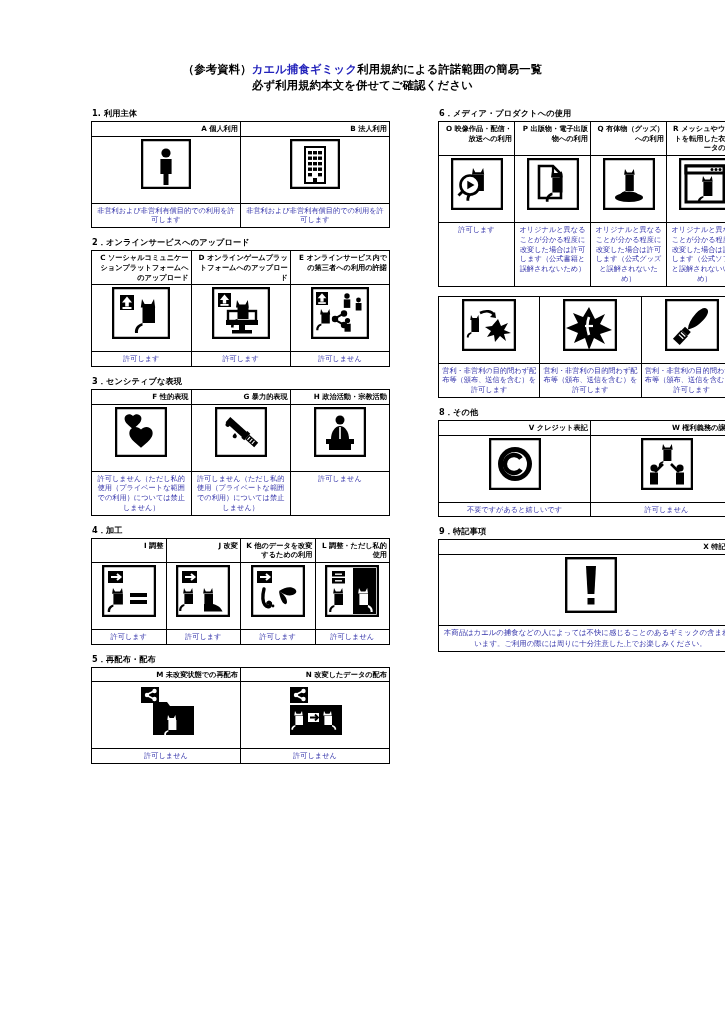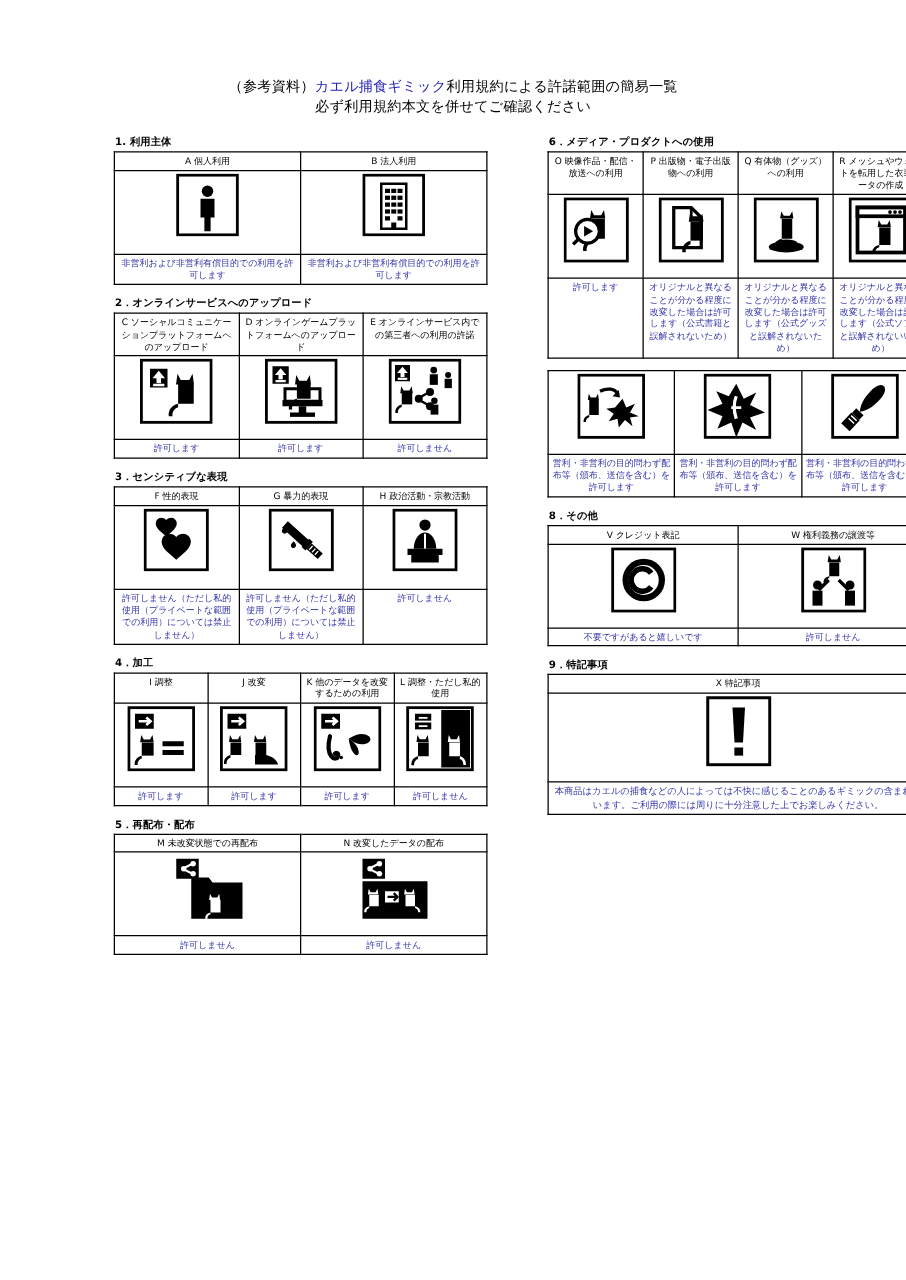--- a/index.html
+++ b/index.html
@@ -7,43 +7,43 @@
     width:725px;height:1024px;
     background:#ffffff;
     font-family:"DejaVu Sans","Liberation Sans",sans-serif;
     color:#000;
     -webkit-font-smoothing:none;
   }
   .page{position:relative;width:725px;height:1024px;overflow:hidden;}
 
   
   .title-block{padding-top:62px;text-align:center;line-height:1.42;}
-  .title-line{font-size:11.3px;font-weight:normal;letter-spacing:.2px;}
+  .title-line{font-size:11.3px;font-weight:bold;letter-spacing:.2px;}
   .t-blue{color:#2222bb;}
 
   
   .cols{display:flex;gap:20px;padding:14px 37px 0 63px;align-items:flex-start;}
   .col{width:299px;flex:0 0 299px;padding-left:28px;}
   .col.right{width:305px;flex:0 0 305px;}
 
   .sec{margin-bottom:9px;}
   .sec-title{font-size:8.2px;font-weight:bold;margin:0 0 2px 1px;letter-spacing:.1px;}
 
   table.grid{
     border-collapse:collapse;width:100%;
     border:1px solid #000;table-layout:fixed;
   }
   table.grid td{
     border:1px solid #000;
     vertical-align:top;
     padding:2px 2px;
   }
   .hdr{
-    text-align:center;font-size:7.2px;line-height:1.34;
-    font-weight:normal;color:#000;padding:2px 3px 3px;
+    text-align:right;font-size:7.2px;line-height:1.34;
+    font-weight:bold;color:#000;padding:2px 3px 3px;
   }
   .icon-cell{
     text-align:center;padding:4px 2px 4px;height:62px;vertical-align:middle;
   }
   .res{
     text-align:center;font-size:7.2px;line-height:1.36;
     color:#3333aa;padding:2px 3px 3px;vertical-align:top;
   }
 
   

